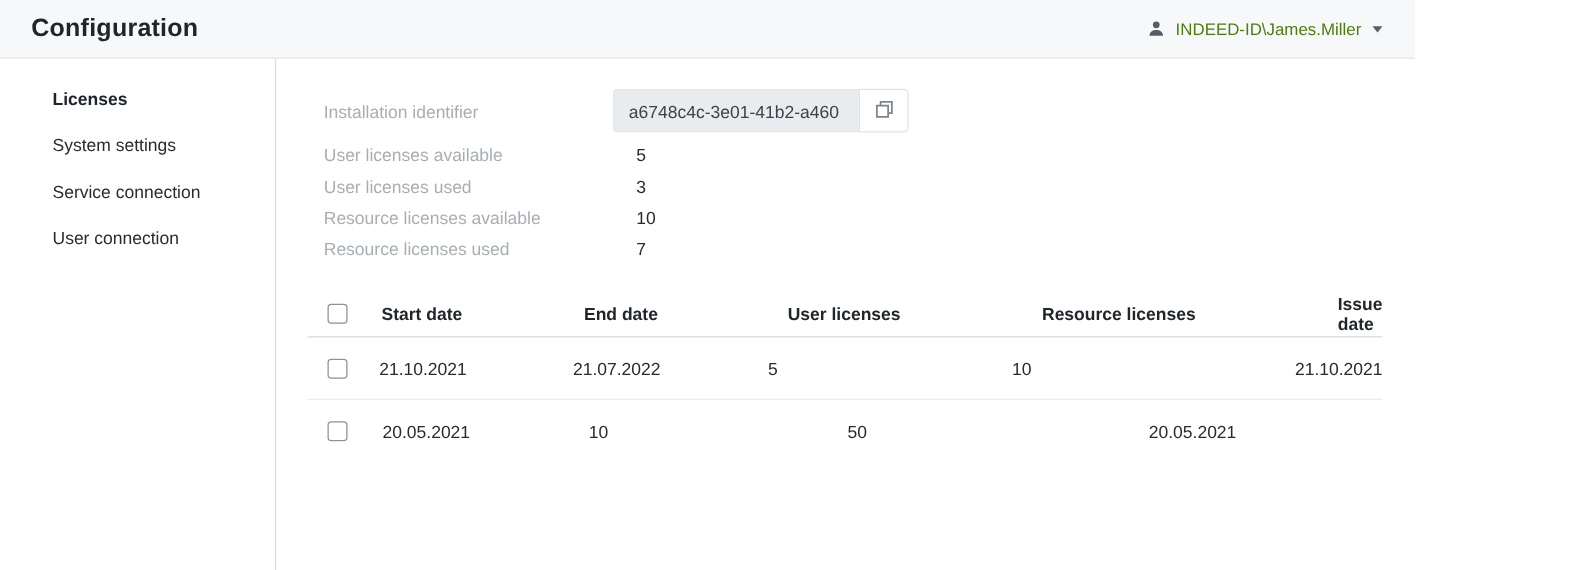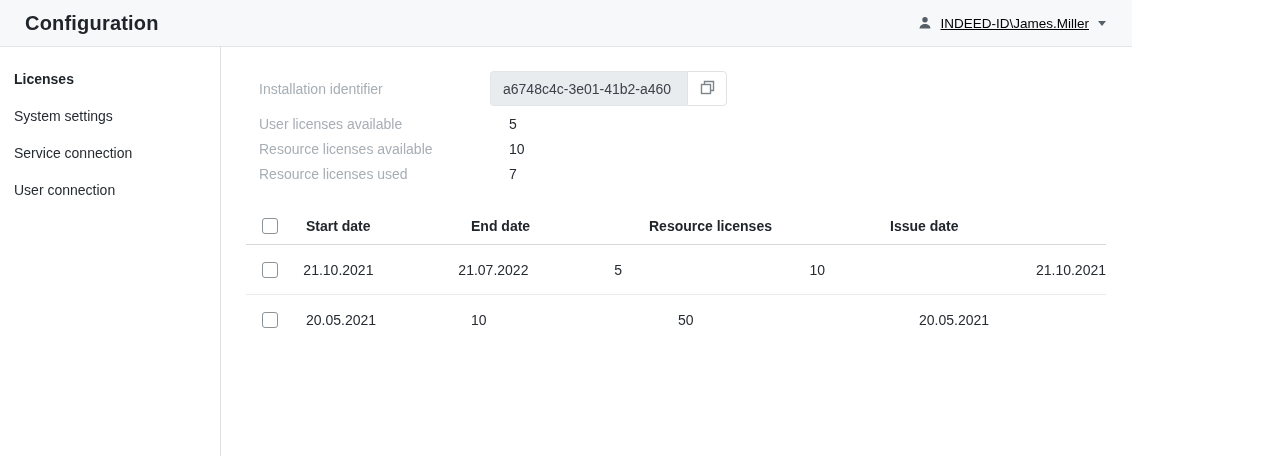--- a/index.html
+++ b/index.html
@@ -8,28 +8,28 @@
 
   .app { width:1132px; height:456px; display:flex; flex-direction:column; }
 
   
   .app-header { height:47px; flex:0 0 47px; background:#f7f8f9;
     border-bottom:1px solid #e3e6e8; display:flex; align-items:center;
     justify-content:space-between; padding:0 26px 0 25px; }
   .page-title { font-size:20px; font-weight:700; color:#20252b; letter-spacing:.2px; }
   .user-menu { display:flex; align-items:center; gap:7px; cursor:pointer; }
   .user-icon svg { display:block; }
-  .user-name { font-size:13.5px; color:#000000;text-decoration:underline; }
+  .user-name { font-size:13.5px; color:#4d7c0f; }
   .caret { width:0; height:0; border-left:4.5px solid transparent;
     border-right:4.5px solid transparent; border-top:5px solid #55606a; margin-left:2px; }
 
   
   .content { flex:1; display:flex; min-height:0; }
   .sidebar { width:221px; flex:0 0 221px; border-right:1px solid #dcdfe1; padding-top:22px; }
-  .side-item { padding-left:14px; line-height:20px; margin-bottom:17px;
+  .side-item { padding-left:42px; line-height:20px; margin-bottom:17px;
     font-size:14px; color:#262b31; cursor:pointer; }
   .side-item.active { font-weight:700; color:#20252b; }
 
   main { flex:1; min-width:0; }
 
   
   .toolbar { height:56px; display:flex; align-items:center; padding-left:28px;
     border-bottom:1px solid #e6e8ea; }
   .add-btn { display:flex; align-items:center; gap:13px; background:none; border:none;
     font-family:inherit; font-size:14px; color:#8b9299; cursor:pointer; }
@@ -107,38 +107,43 @@
               </span>
             </button>
           </div>
         </div>
 
         <div class="stat-row">
           <span class="field-label">User licenses available</span>
           <span class="stat-value">5</span>
         </div>
         <div class="stat-row">
+          <span class="field-label">User licenses used</span>
+          <span class="stat-value">3</span>
+        </div>
+        <div class="stat-row">
           <span class="field-label">Resource licenses available</span>
           <span class="stat-value">10</span>
         </div>
         <div class="stat-row">
           <span class="field-label">Resource licenses used</span>
           <span class="stat-value">7</span>
         </div>
 
       </div>
 
       <div class="license-table">
 
         <div class="t-header">
           <div class="c-check">
             <input type="checkbox" style="">
           </div>
           <div class="c-start">Start date</div>
           <div class="c-end">End date</div>
+          <div class="c-user">User licenses</div>
           <div class="c-res">Resource licenses</div>
           <div class="c-issue">Issue date</div>
         </div>
 
         <div class="t-row bordered">
           <div class="c-check">
             <input type="checkbox" style="">
           </div>
           <div class="c-start">21.10.2021</div>
           <div class="c-end">21.07.2022</div>

